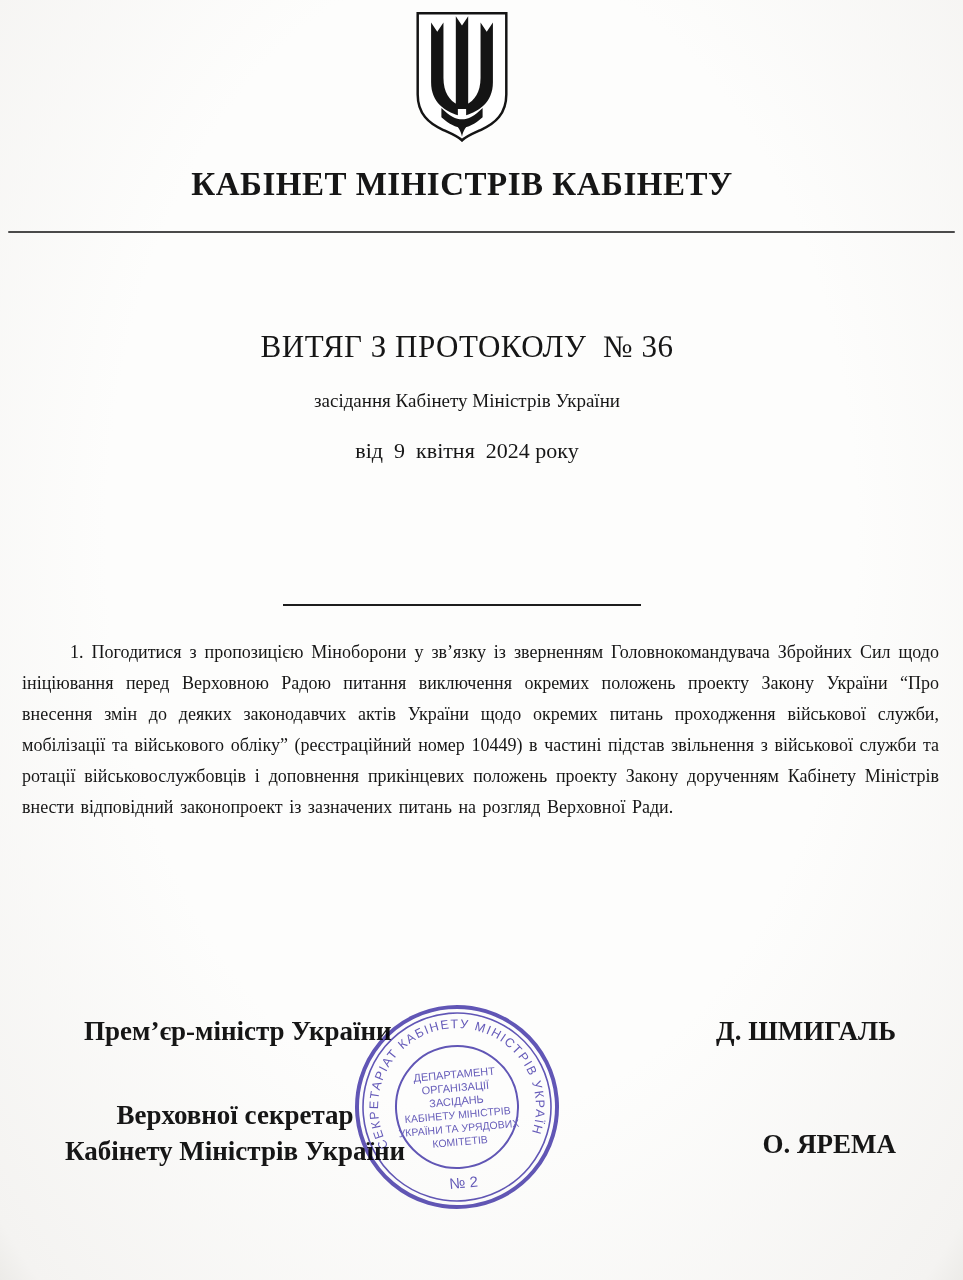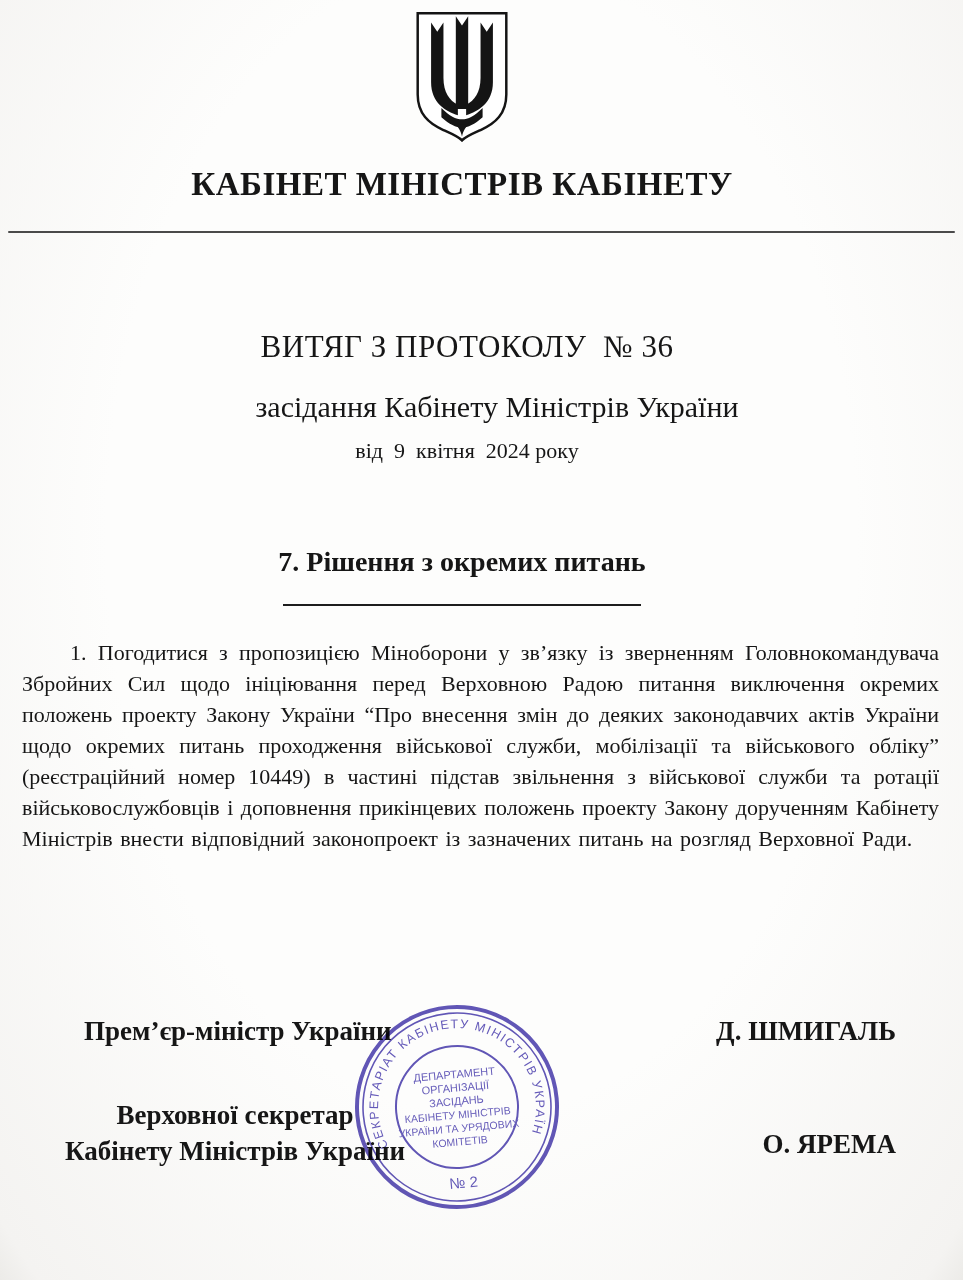--- a/index.html
+++ b/index.html
@@ -12,27 +12,27 @@
     font-family:"Liberation Serif","DejaVu Serif",serif;
     color:#161616;
     overflow:hidden;
   }
   .abs{position:absolute;}
   .center-col{left:0;width:934px;text-align:center;margin-top:45px;}
   .pre{white-space:pre;}
   .org-name{top:166px;left:0;width:924px;text-align:center;font-size:33px;font-weight:bold;letter-spacing:.5px;}
   .rule-top{top:231px;left:8px;width:947px;height:2px;background:#4a4a4a;border-radius:1px;}
   .doc-type{top:284px;font-size:31px;letter-spacing:.5px;}
-  .subtitle{top:345px;font-size:30px;padding-left:30px;}
+  .subtitle{top:345px;font-size:19px;}
   .date-line{top:393px;font-size:22px;}
   .section-heading{top:546px;left:0;width:924px;text-align:center;font-size:28px;font-weight:bold;}
   .section-underline{top:604px;left:283px;width:358px;height:2px;background:#1d1d1d;}
   .body-par{
     top:637px;left:22px;width:917px;
-    font-size:22px;line-height:31px;
+    font-size:18px;line-height:31px;
     text-align:justify;text-indent:48px;
     word-spacing:2px;
   }
   .sig{font-size:27px;font-weight:bold;}
   .sig1-title{top:1016px;left:84px;}
   .sig1-name{top:1016px;right:67px;text-align:right;}
   .sig2-block{top:1097px;left:60px;width:350px;text-align:center;line-height:36px;}
   .sig2-name{top:1129px;right:67px;text-align:center;}
   .stamp{
     top:1002px;left:352px;width:210px;height:210px;
@@ -62,21 +62,20 @@
     </svg>
   </div>
 
   <div class="abs org-name">КАБІНЕТ МІНІСТРІВ КАБІНЕТУ</div>
   <div class="abs rule-top"></div>
 
   <div class="abs center-col doc-type pre">ВИТЯГ З ПРОТОКОЛУ  № 36</div>
   <div class="abs center-col subtitle">засідання Кабінету Міністрів України</div>
   <div class="abs center-col date-line pre">від  9  квітня  2024 року</div>
 
-  <div class="abs section-heading">7. Рішення з окремих питань</div>
   <div class="abs section-underline"></div>
 
   <div class="abs body-par">1. Погодитися з пропозицією Міноборони у зв’язку із зверненням Головнокомандувача Збройних Сил щодо ініціювання перед Верховною Радою питання виключення окремих положень проекту Закону України “Про внесення змін до деяких законодавчих актів України щодо окремих питань проходження військової служби, мобілізації та військового обліку” (реєстраційний номер 10449) в частині підстав звільнення з військової служби та ротації військовослужбовців і доповнення прикінцевих положень проекту Закону дорученням Кабінету Міністрів внести відповідний законопроект із зазначених питань на розгляд Верховної Ради.</div>
 
   <div class="abs sig sig1-name">Д. ШМИГАЛЬ</div>
   <div class="abs sig sig1-title">Прем’єр-міністр України</div>
 
   <div class="abs sig sig2-block">
     <div>Верховної секретар</div>
     <div>Кабінету Міністрів України</div>

